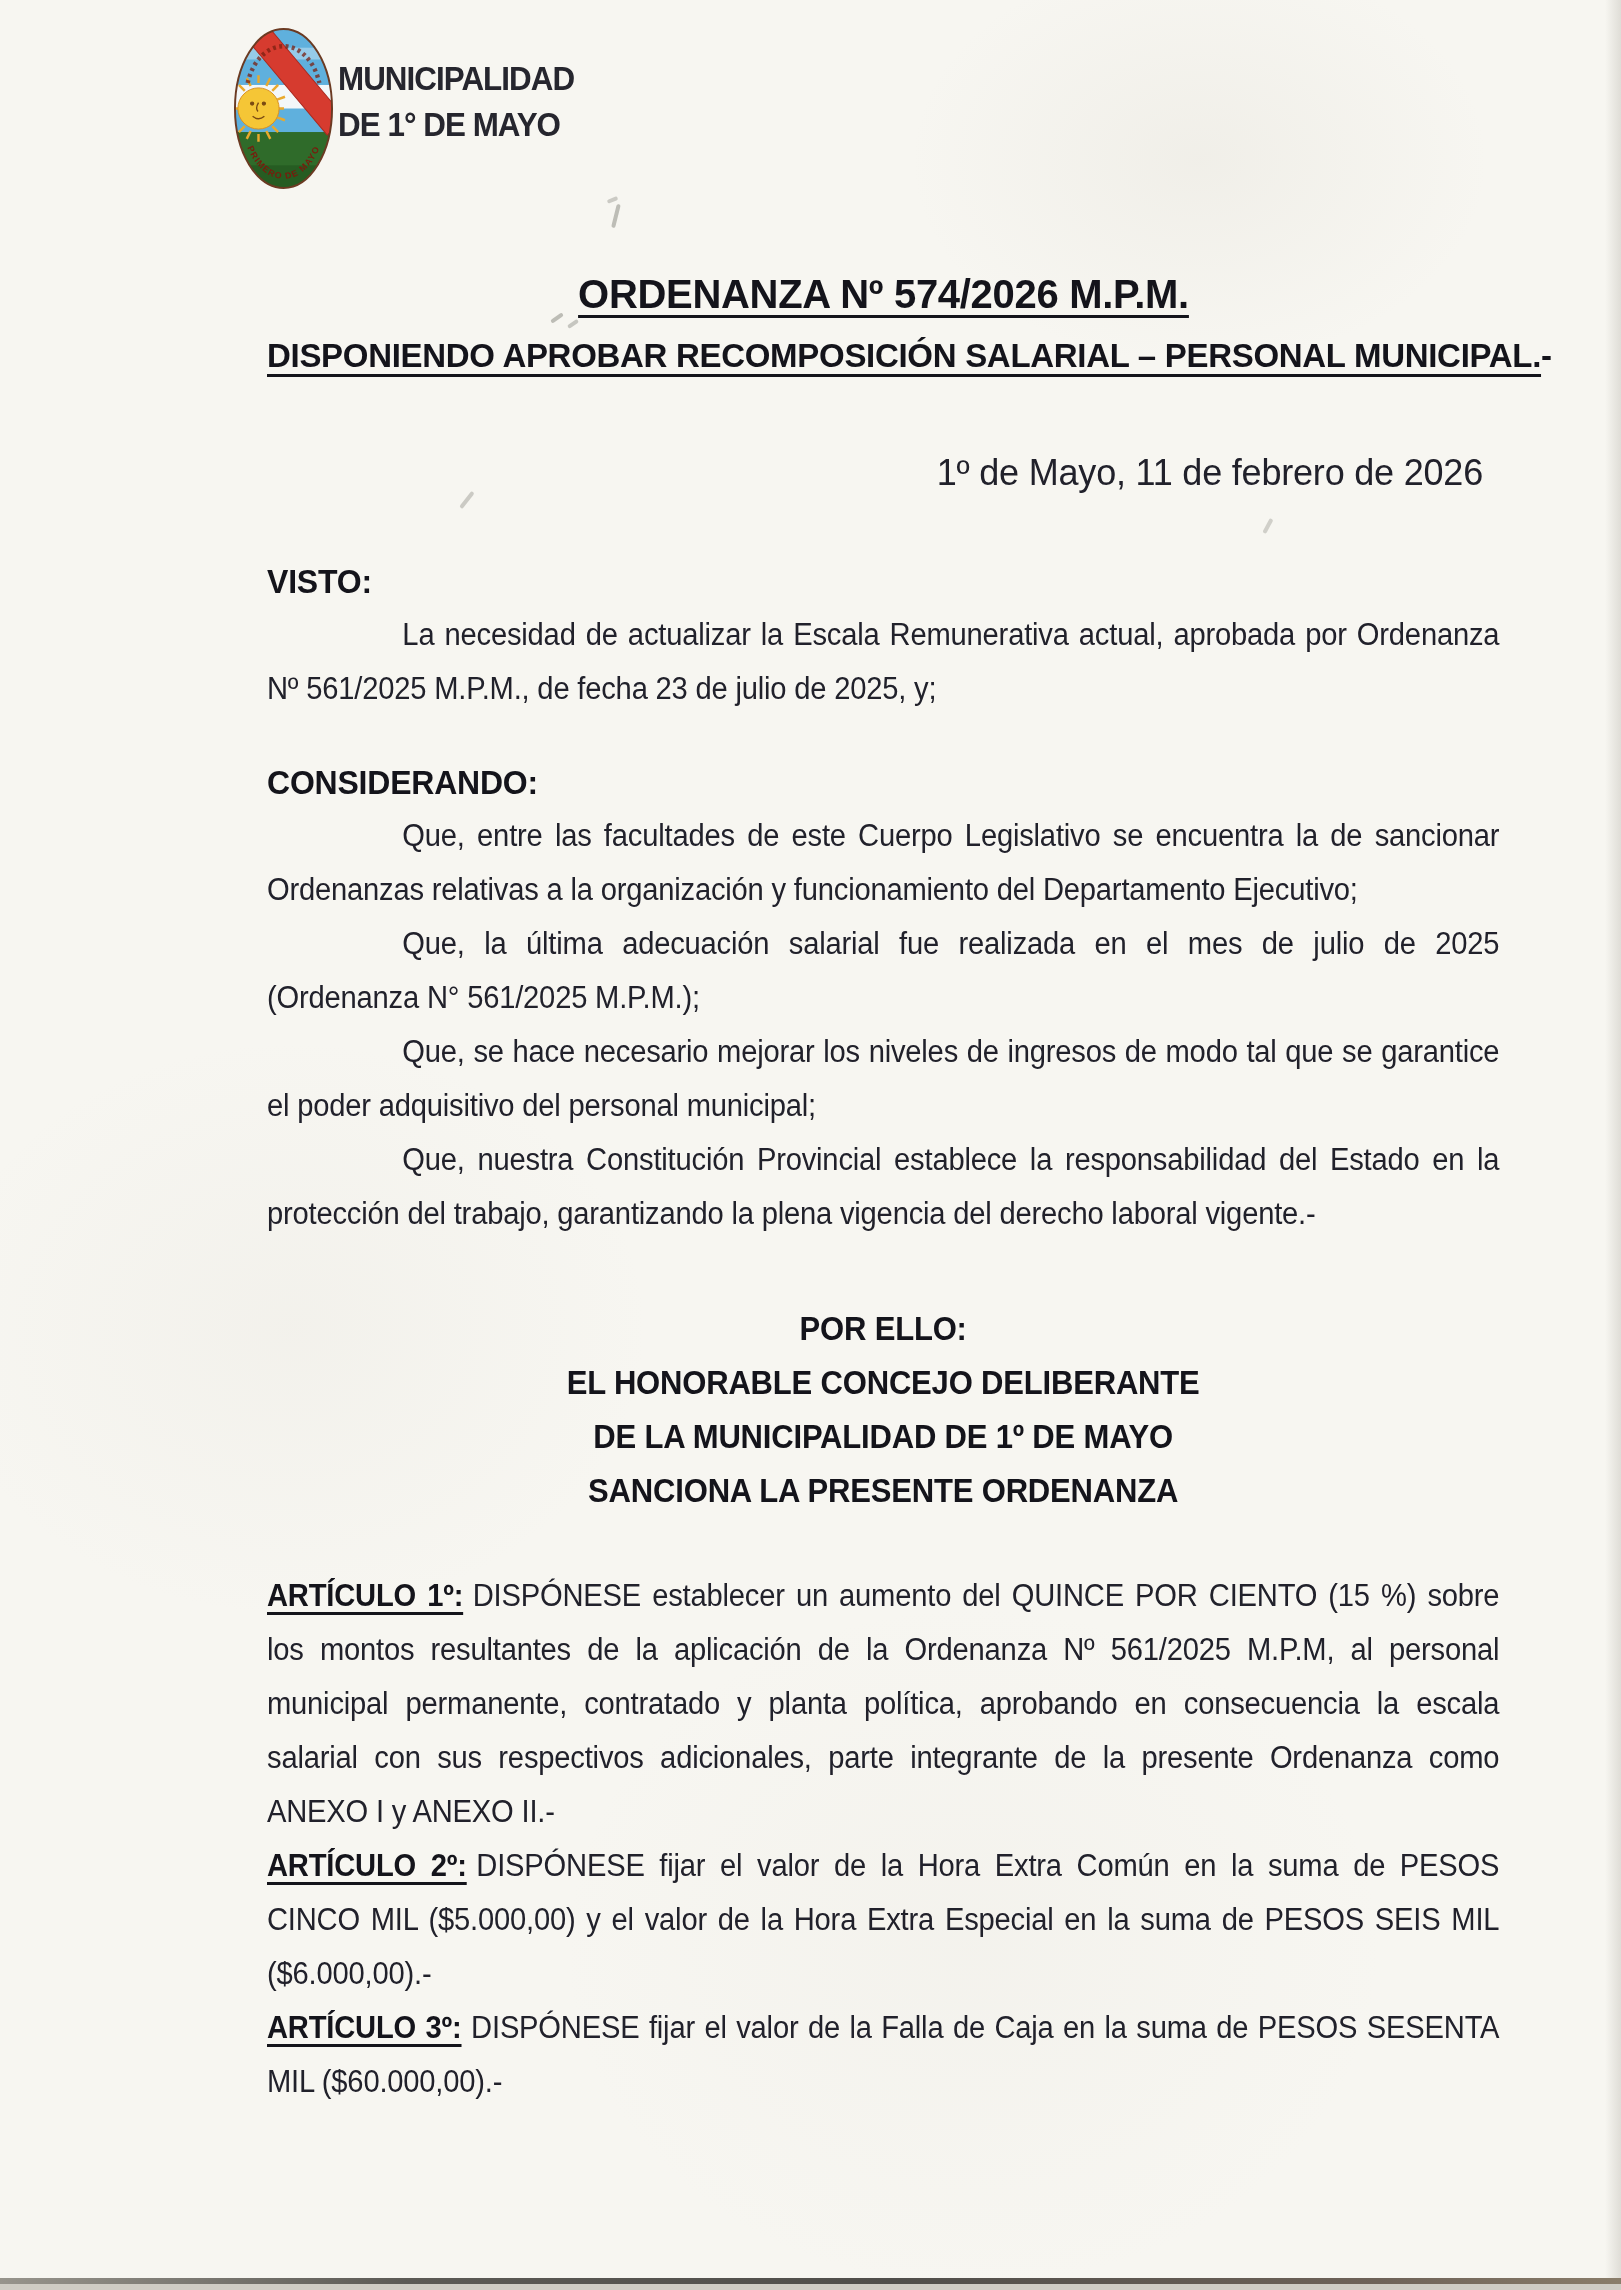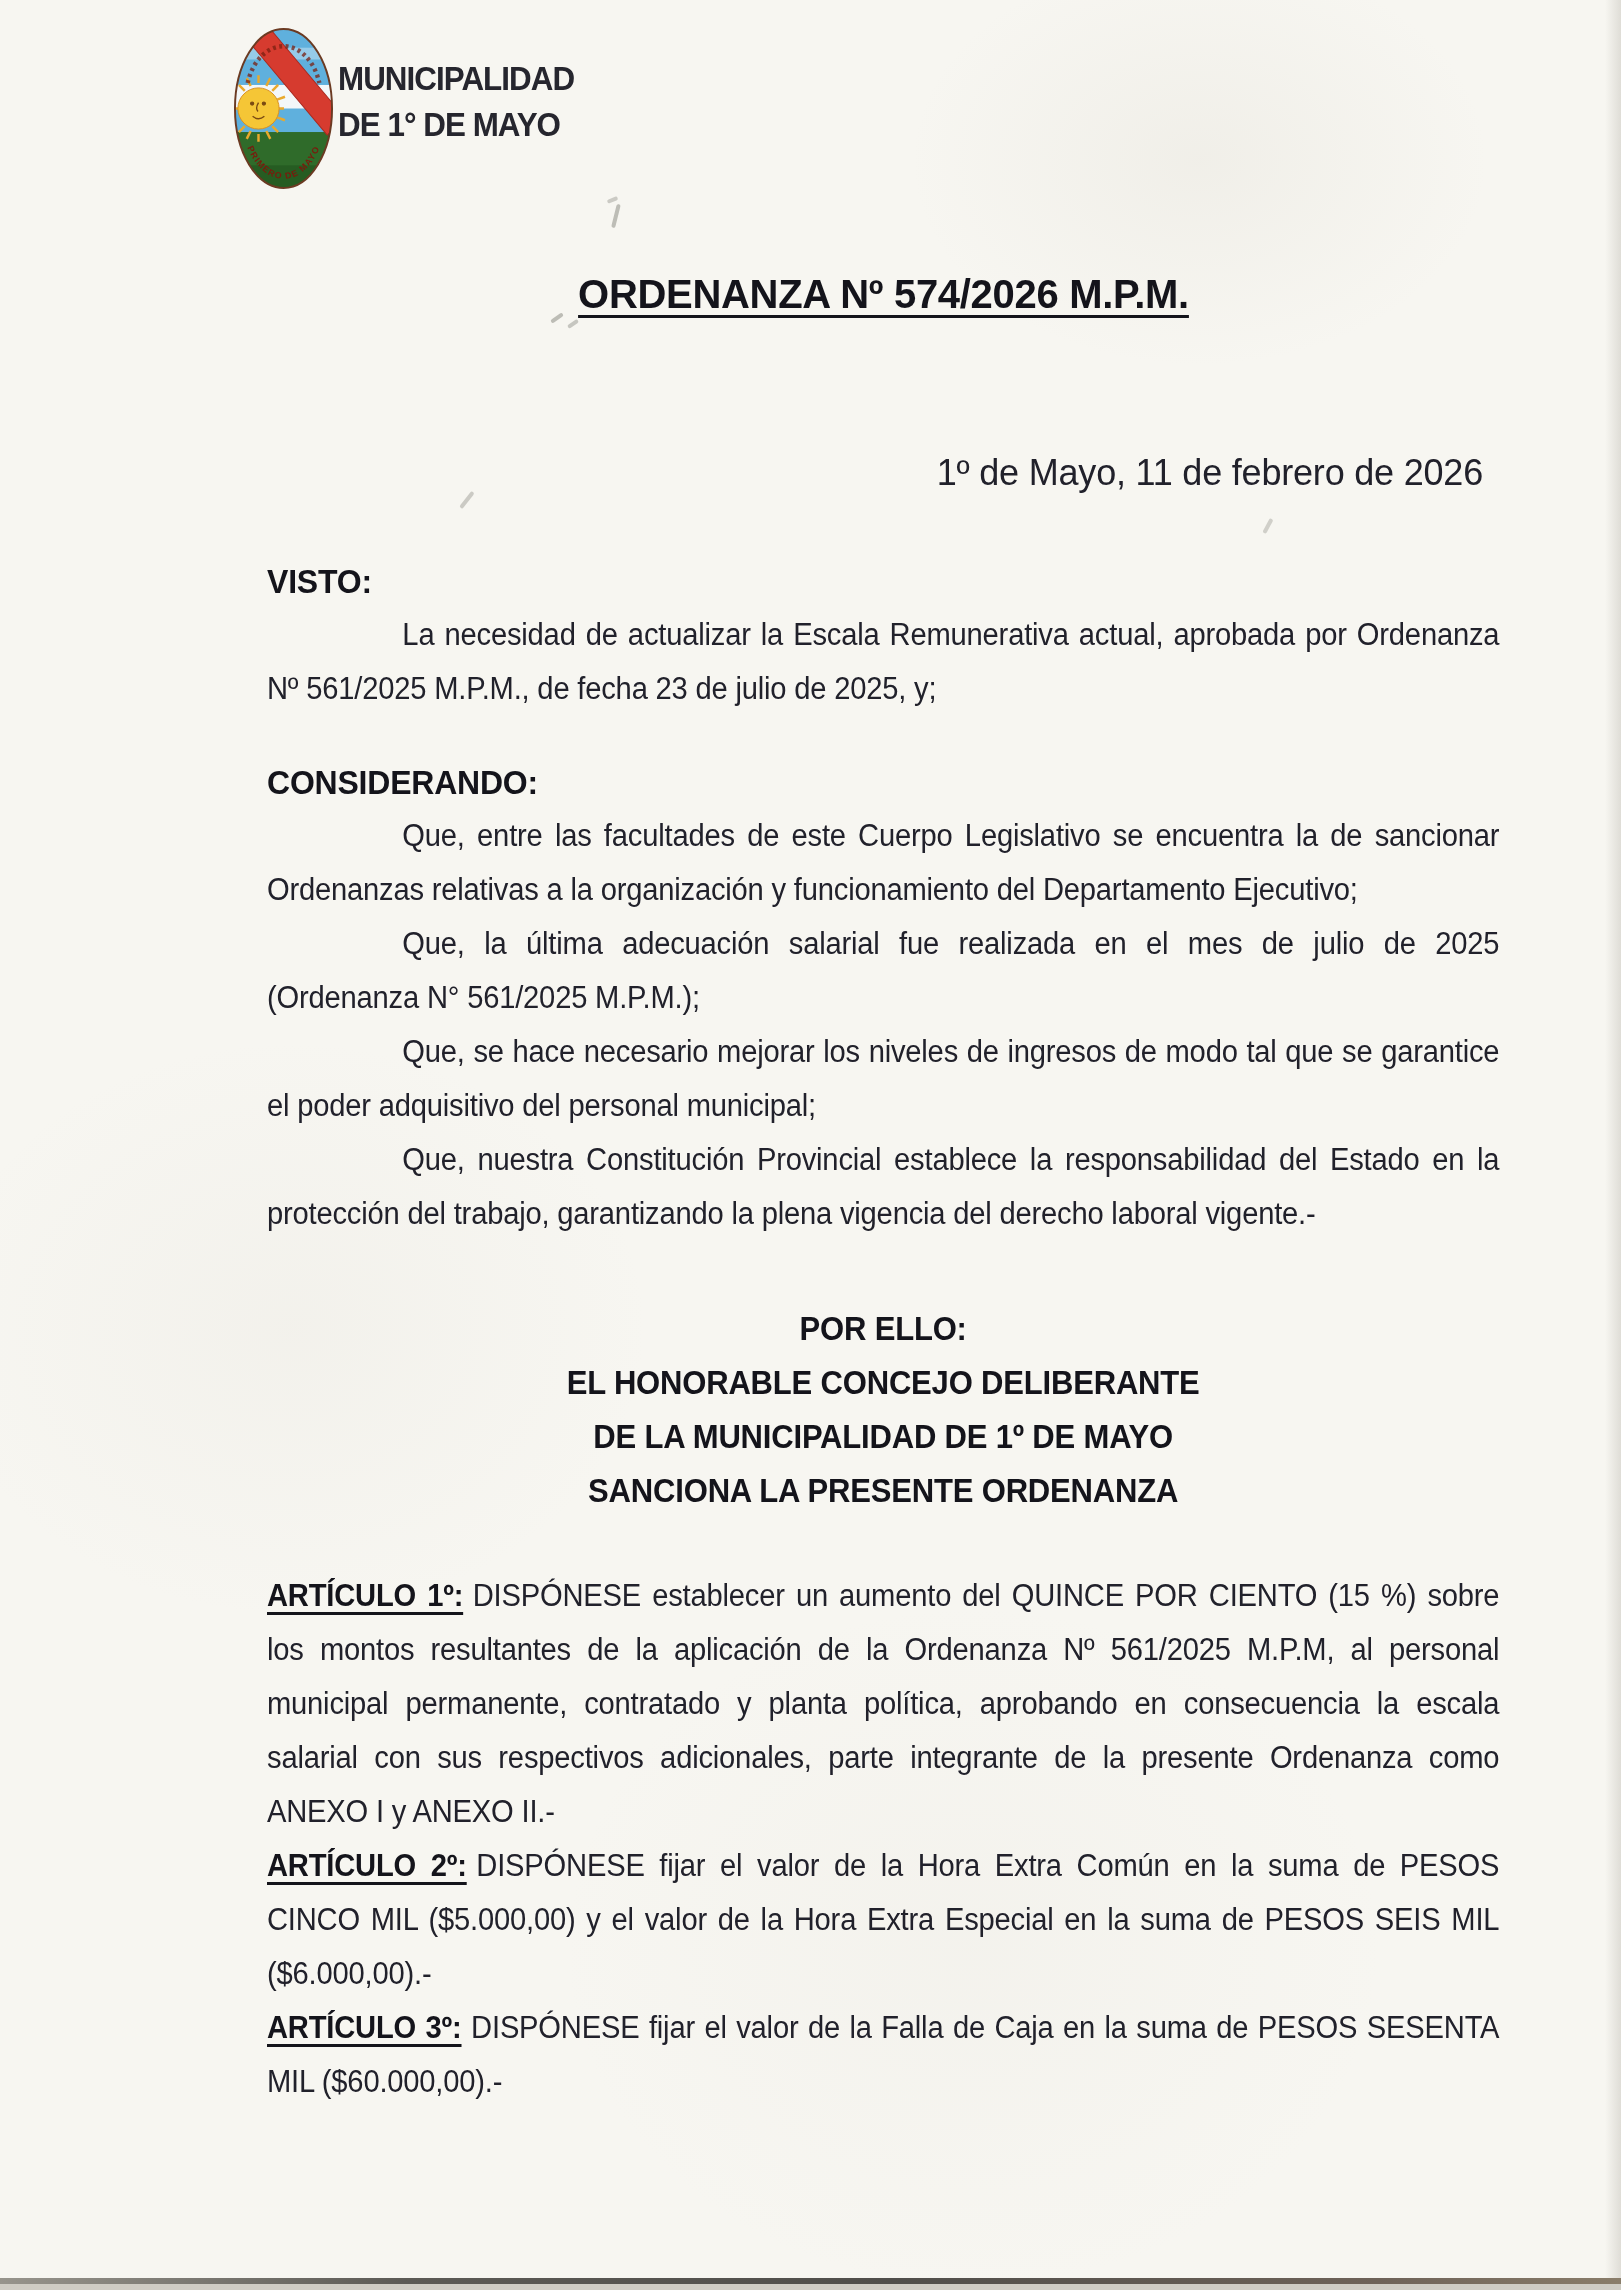--- a/index.html
+++ b/index.html
@@ -110,20 +110,21 @@
     <text font-size="9" font-weight="bold" fill="#7a1a0c" letter-spacing="1.2">
       <textPath href="#arcB" startOffset="50%" text-anchor="middle">PRIMERO DE MAYO</textPath>
     </text>
   </svg>
   <div class="org">
     <div>MUNICIPALIDAD</div>
     <div>DE 1° DE MAYO</div>
   </div>
 
   <h1 class="doc-title">ORDENANZA Nº 574/2026 M.P.M.</h1>
+  <h2 class="doc-subtitle"><span class="u">DISPONIENDO APROBAR RECOMPOSICIÓN SALARIAL – PERSONAL MUNICIPAL.</span><span>-</span></h2>
   <div class="dateline">1º de Mayo, 11 de febrero de 2026</div>
 
   <main class="content">
 
     <section>
       <h3>VISTO:</h3>
       <p class="para indent">La necesidad de actualizar la Escala Remunerativa actual, aprobada por Ordenanza Nº 561/2025 M.P.M., de fecha 23 de julio de 2025, y;</p>
     </section>
 
     <section class="sec-considerando">

